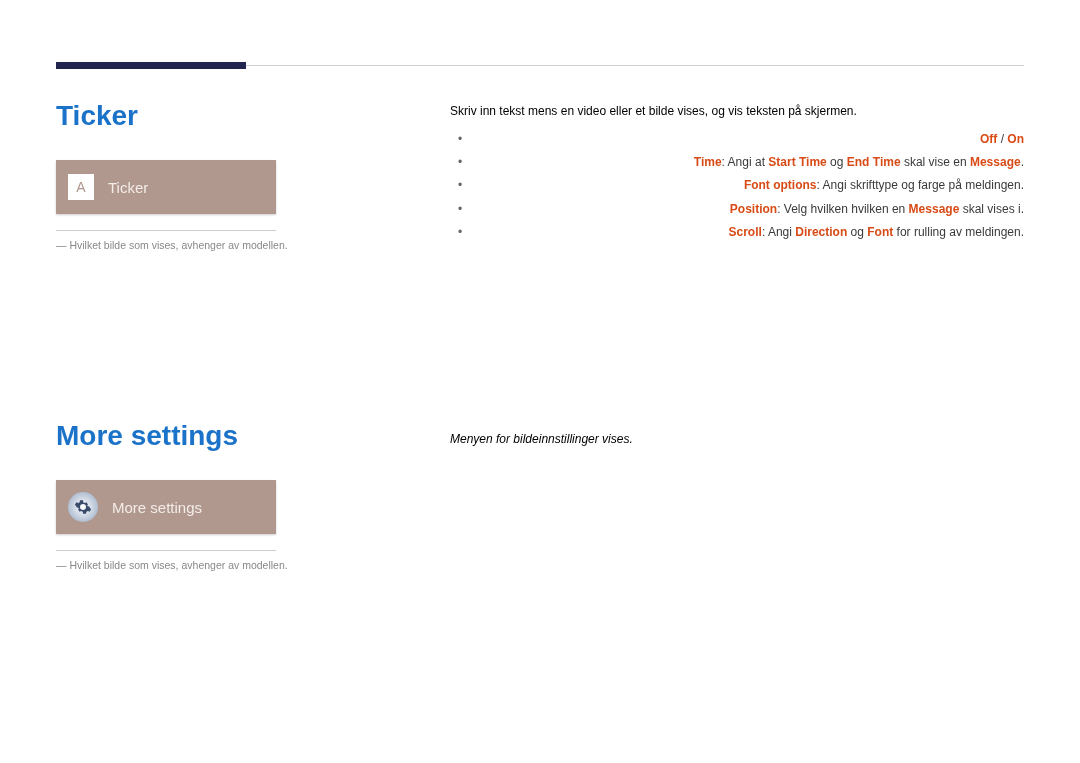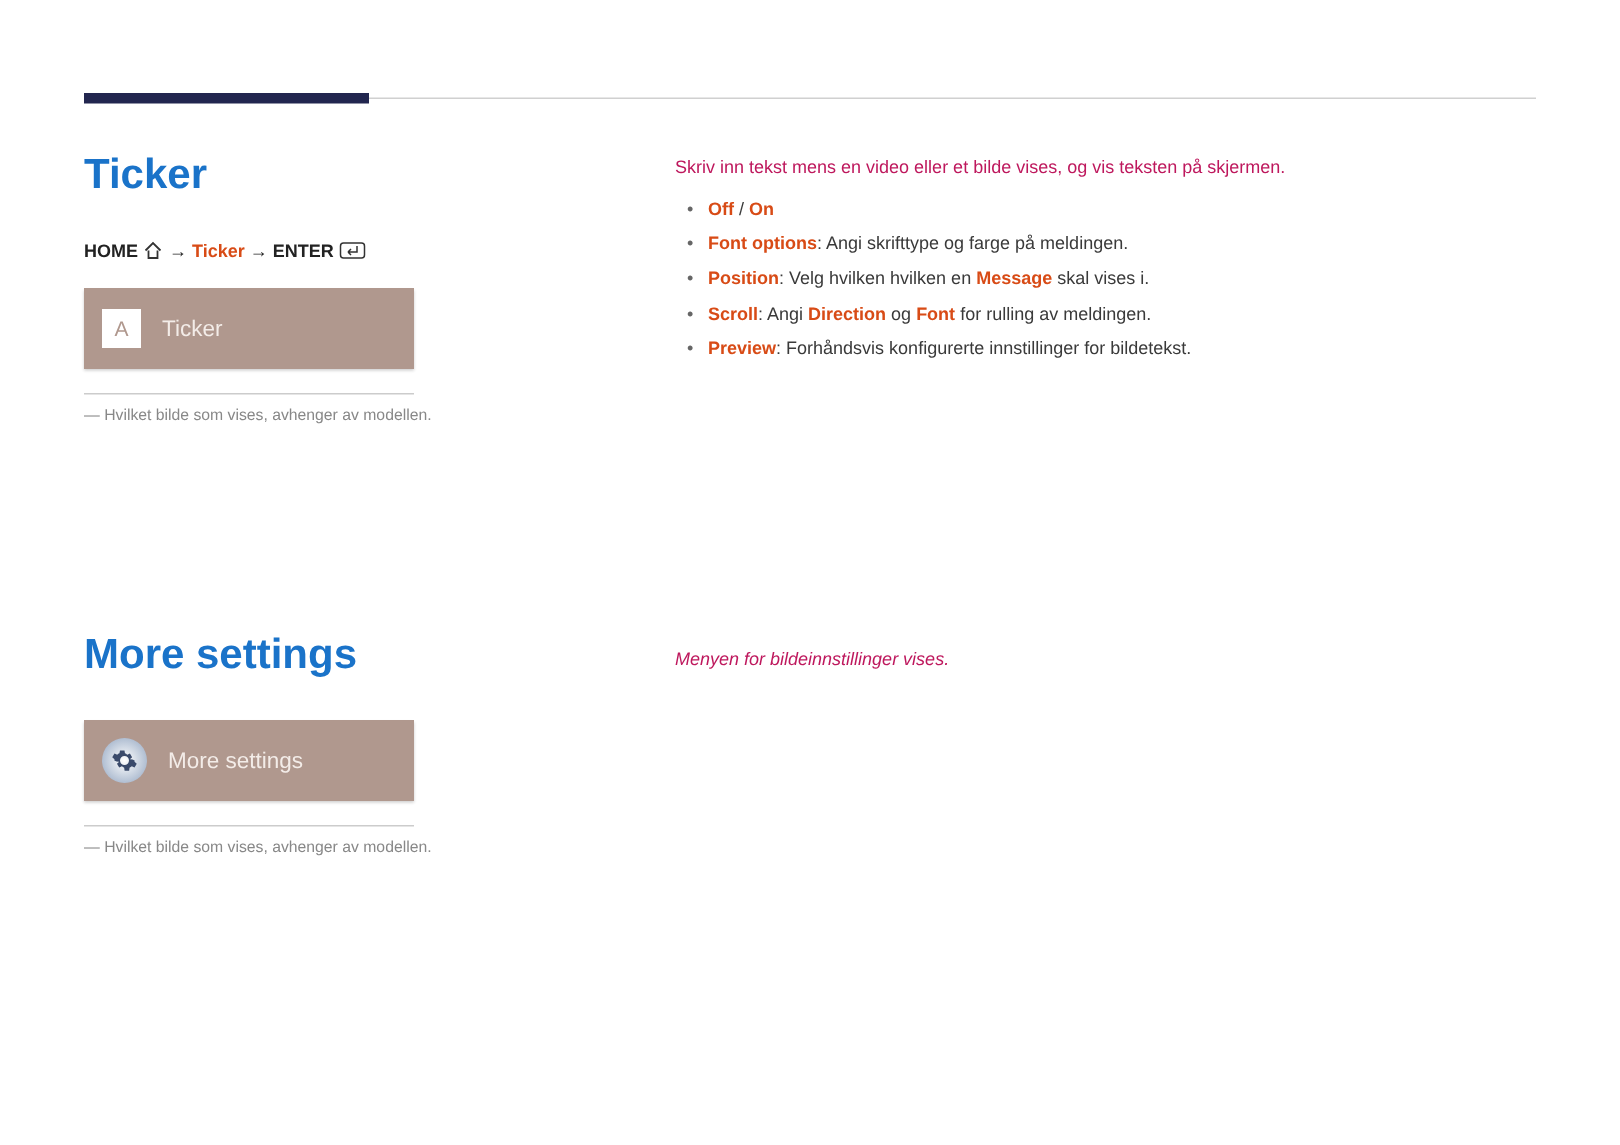--- a/index.html
+++ b/index.html
@@ -85,31 +85,32 @@
     margin-top: 16px;
     margin-bottom: 8px;
   }
   .note {
     font-size: 10.5px;
     color: #888;
     width: 260px;
   }
   .intro {
     font-size: 12px;
-    color: #be185d;
+    color: #000000;
     margin-bottom: 12px;
   }
   .options { list-style: none; }
   .options li {
     font-size: 12px;
     color: #3a3a3a;
     line-height: 1.6;
     margin-bottom: 4px;
     padding-left: 22px;
     position: relative;
+    text-align: right;
   }
   .options li::before {
     content: "•";
     position: absolute;
     left: 8px;
     color: #666;
   }
   .key { color: #d84b16; font-weight: 700; }
   .section-ticker { top: 100px; }
   .section-more  { top: 420px; }
@@ -118,63 +119,49 @@
 </style>
 </head>
 <body>
 
 <div class="topbar"></div>
 <div class="topline"></div>
 
 <div class="left-col section-ticker">
   <h1>Ticker</h1>
 
-  <div class="breadcrumb">
-    <span class="home-word">HOME</span>
-    <svg width="14" height="12" viewBox="0 0 14 12">
-        <path d="M2 6 L7 1 L12 6 M4 6 V11 H10 V6" fill="none" stroke="#333" stroke-width="1.2"></path>
-      </svg>
-    <span> → </span>
-    <span class="orange">Ticker</span>
-    <span> → </span>
-    <span class="enter-word">ENTER</span>
-    <svg width="18" height="12" viewBox="0 0 18 12">
-        <rect x="1" y="1" width="16" height="10" rx="2" fill="none" stroke="#333" stroke-width="1"></rect>
-        <path d="M12 3 V7 H6 M6 7 L8 5 M6 7 L8 9" fill="none" stroke="#333" stroke-width="1"></path>
-      </svg>
-  </div>
 
   <div class="thumb">
     <div class="icon-a">A</div>
     <div class="label">Ticker</div>
   </div>
   <hr class="thumb-hr">
   <div class="note">
     <span>―</span>
     <span>Hvilket bilde som vises, avhenger av modellen.</span>
   </div>
 </div>
 
 <div class="right-col right-ticker">
   <p class="intro">Skriv inn tekst mens en video eller et bilde vises, og vis teksten på skjermen.</p>
   <ul class="options">
     <li>
       <span class="key">Off</span><span> / </span><span class="key">On</span>
     </li>
     <li>
+      <span class="key">Time</span><span>: Angi at </span><span class="key">Start Time</span><span> og </span><span class="key">End Time</span><span> skal vise en </span><span class="key">Message</span><span>.</span>
+    </li>
+    <li>
       <span class="key">Font options</span><span>: Angi skrifttype og farge på meldingen.</span>
     </li>
     <li>
       <span class="key">Position</span><span>: Velg hvilken hvilken en </span><span class="key">Message</span><span> skal vises i.</span>
     </li>
     <li>
       <span class="key">Scroll</span><span>: Angi </span><span class="key">Direction</span><span> og </span><span class="key">Font</span><span> for rulling av meldingen.</span>
-    </li>
-    <li>
-      <span class="key">Preview</span><span>: Forhåndsvis konfigurerte innstillinger for bildetekst.</span>
     </li>
   </ul>
 </div>
 
 <div class="left-col section-more">
   <h1>More settings</h1>
 
 
   <div class="thumb">
     <div class="icon-gear">

